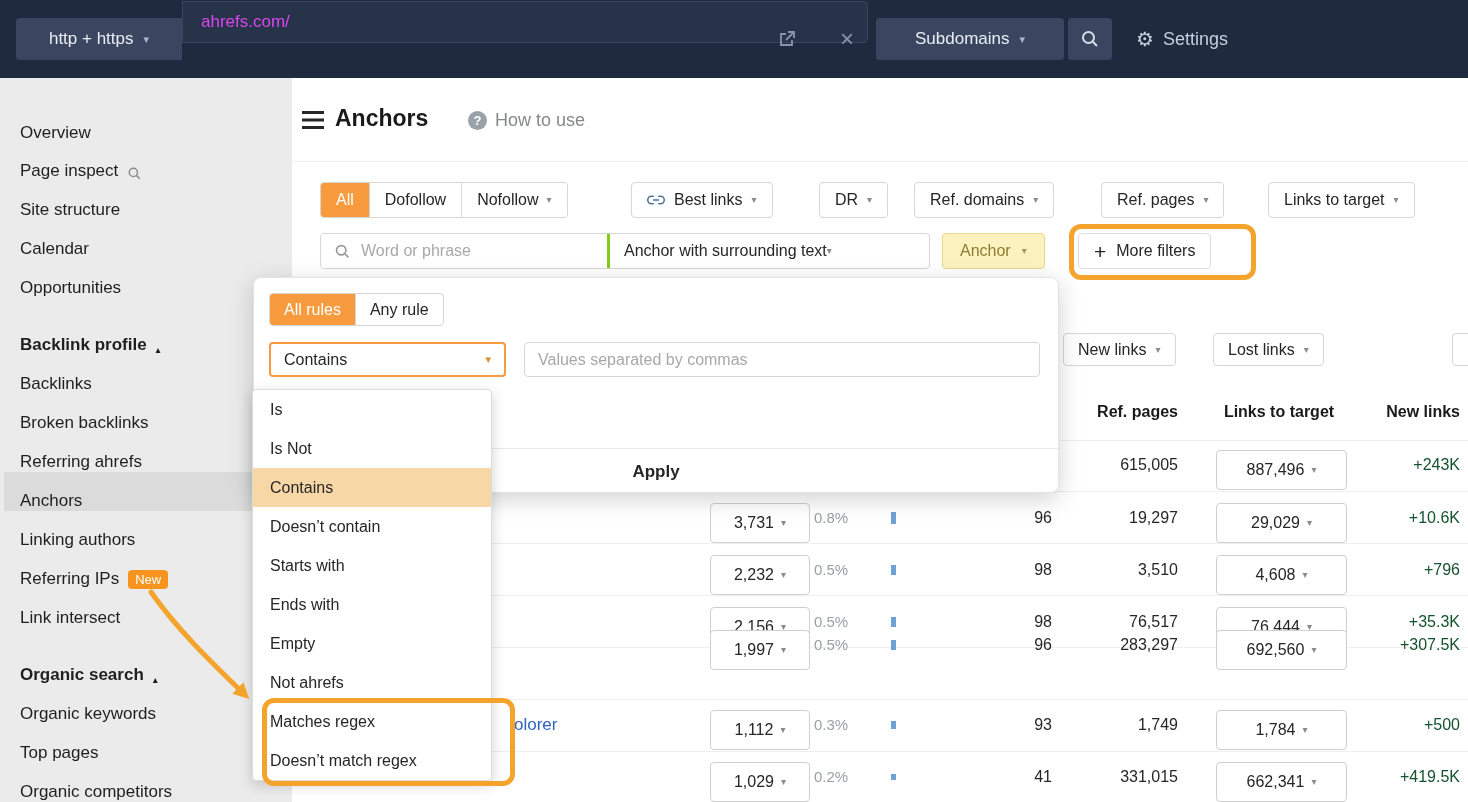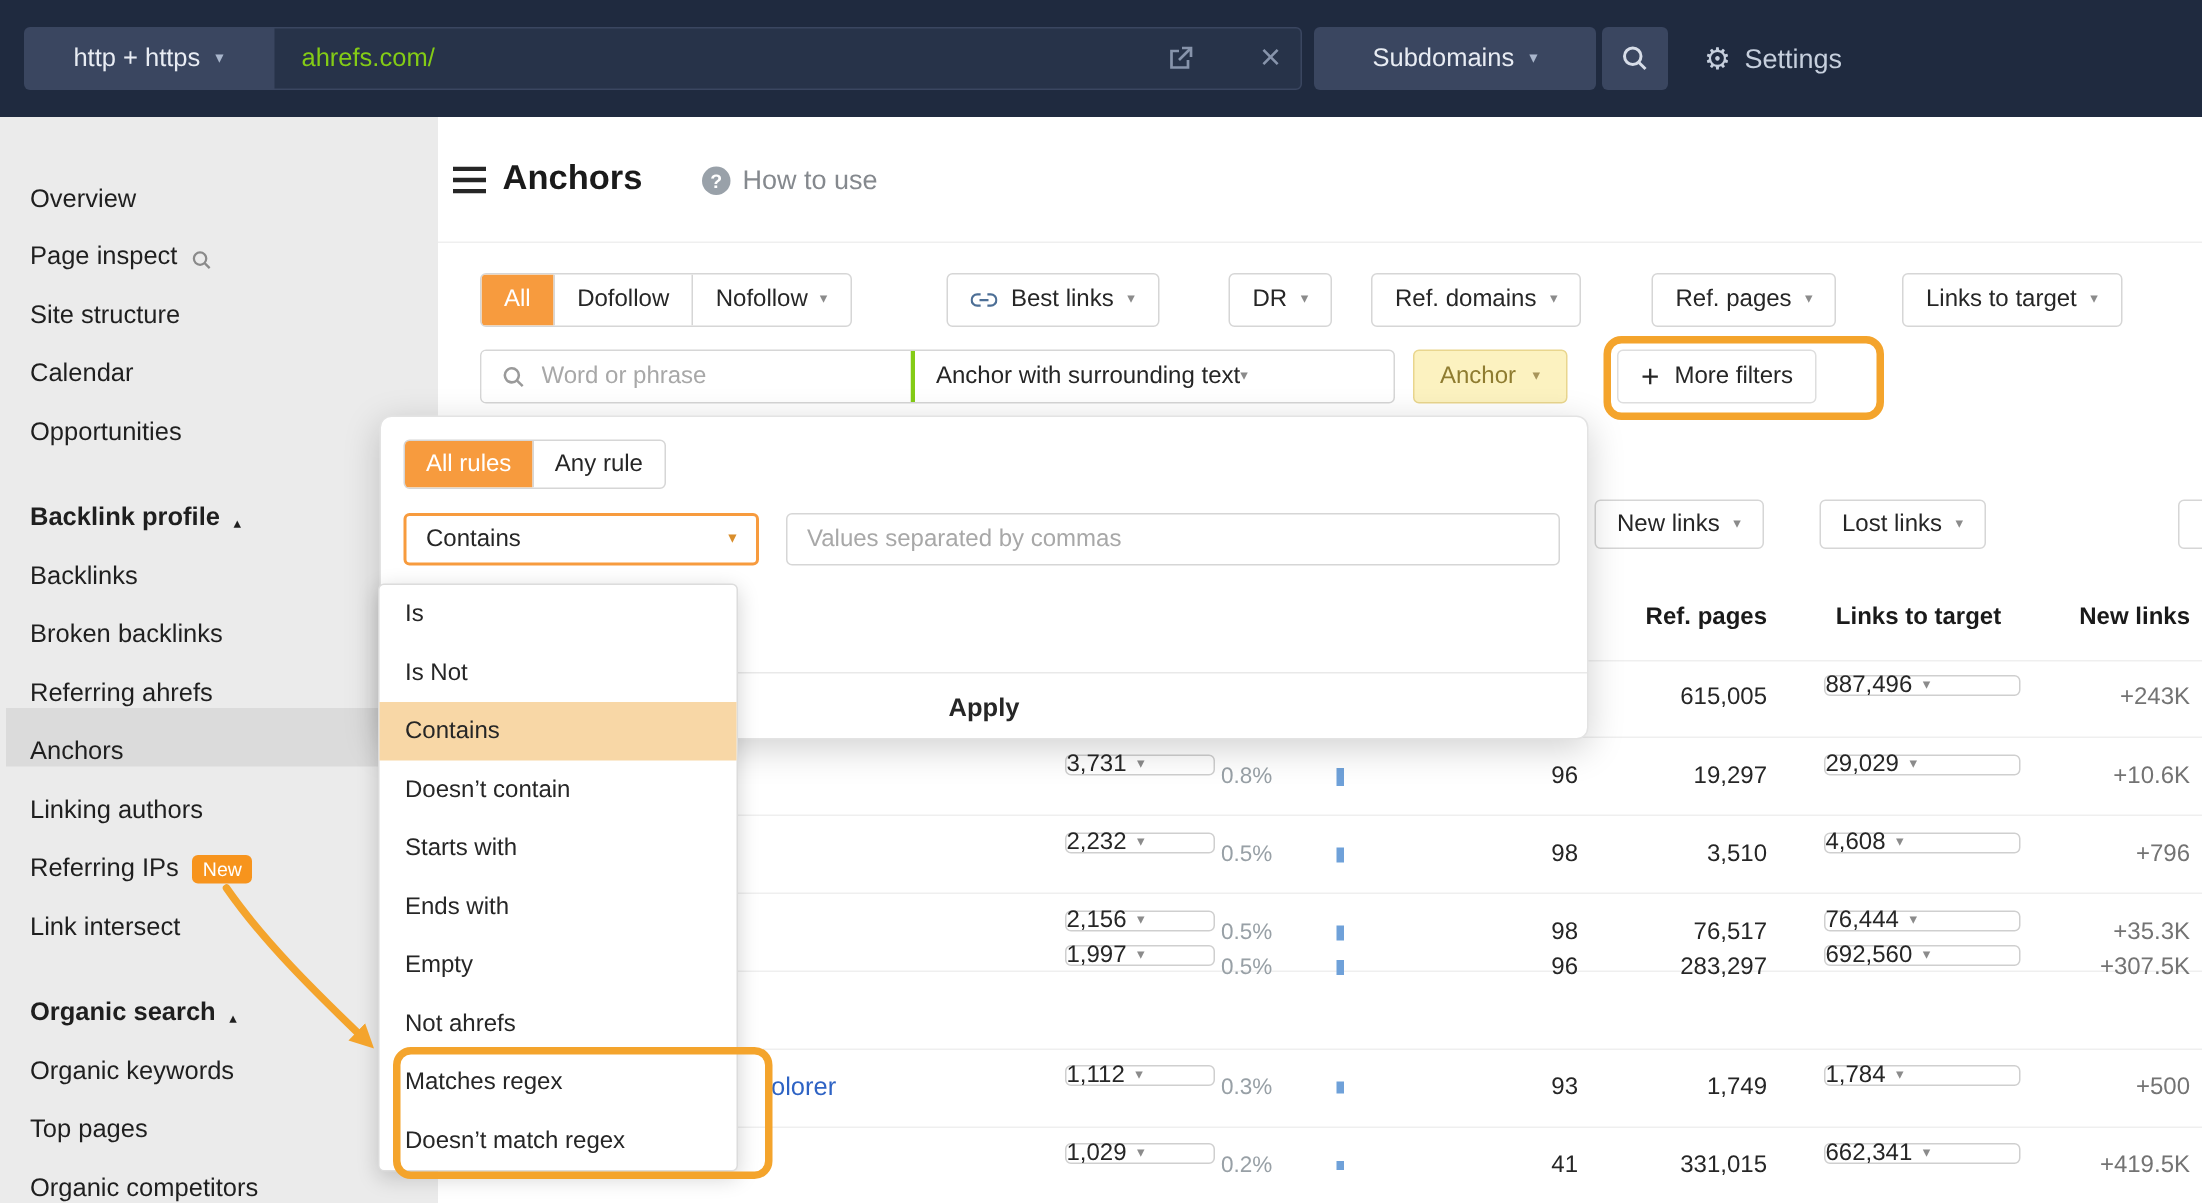--- a/index.html
+++ b/index.html
@@ -5,22 +5,22 @@
   *{margin:0;padding:0;box-sizing:border-box}
   body{font-family:"Liberation Sans","DejaVu Sans",sans-serif;background:#fff}
   .stage{position:relative;width:1468px;height:802px;overflow:hidden;background:#fff}
   .abs{position:absolute}
 
   
   .topbar{position:absolute;left:0;top:0;width:1468px;height:78px;background:#1f2a3f;z-index:50}
   .tb-btn{position:absolute;top:18px;height:42px;background:#3a4660;color:#e8ecf3;font-size:17px;
           display:flex;align-items:center;justify-content:center;gap:10px;cursor:pointer;border:none}
   .tb-caret{font-size:11px;color:#a9b6cc;line-height:1}
-  .tb-input{position:absolute;left:182px;top:18px;width:686px;height:42px;background:#273349;
-            border:1px solid #3a4660;border-radius:0 4px 4px 0;color:#84cc16;font-size:17px;
+  .tb-input{position:absolute;left:182px;top:1px;width:686px;height:42px;background:#273349;
+            border:1px solid #3a4660;border-radius:0 4px 4px 0;color:#d946ef;font-size:17px;
             padding:0 76px 0 18px;outline:none;font-family:inherit}
   .tb-icon{position:absolute;top:28px;width:22px;height:22px;display:flex;align-items:center;justify-content:center;
            color:#8794ab;cursor:pointer}
   .settings{position:absolute;left:1136px;top:18px;height:42px;display:flex;align-items:center;gap:9px;
             color:#c6cfdd;font-size:18px;cursor:pointer}
 
   
   .sidebar{position:absolute;left:0;top:78px;width:292px;height:724px;background:#ebebeb;z-index:1}
   .sb-item{position:absolute;left:4px;width:292px;height:39px;display:flex;align-items:flex-end;gap:9px;
            padding-left:16px;font-size:17px;color:#1f1f1f;cursor:pointer;white-space:nowrap}
@@ -61,29 +61,29 @@
   .more-filters{position:absolute;left:1078px;top:233px;height:36px;display:flex;align-items:center;gap:10px;
                 padding:0 15px;background:#fff;border:1px solid #dedede;border-radius:4px;font-size:16px;
                 color:#262626;cursor:pointer}
   .plus{font-size:21px;line-height:1;color:#262626}
 
   
   .tbtn{position:absolute;height:33px;background:#fff;border:1px solid #d6d6d6;border-radius:4px;display:flex;
         align-items:center;gap:9px;padding:0 14px;font-size:16px;color:#262626;cursor:pointer;z-index:2;white-space:nowrap}
   .thead{position:absolute;top:403px;font-size:16px;font-weight:700;color:#1a1a1a;z-index:2}
   .trow{position:absolute;left:0;width:1468px;height:30px;z-index:2}
-  .cell-btn{position:absolute;top:0;height:14px;display:flex;align-items:center;justify-content:flex-start;gap:7px;
+  .cell-btn{position:absolute;top:0;height:40px;display:flex;align-items:center;justify-content:center;gap:7px;
             background:#fff;border:1px solid #cfcfcf;border-radius:4px;font-size:16px;color:#262626;cursor:pointer}
   .c-count{left:710px;width:100px}
   .c-pct{position:absolute;left:814px;width:54px;text-align:left;color:#98a0a6;font-size:15px;line-height:30px}
   .c-bar{position:absolute;left:891px;width:5px;background:#6fa1d9;top:50%;transform:translateY(-50%)}
   .c-dr{position:absolute;left:996px;width:56px;text-align:right;font-size:16px;line-height:30px;color:#262626}
   .c-ref{position:absolute;left:1078px;width:100px;text-align:right;font-size:16px;line-height:30px;color:#262626}
   .c-links{left:1216px;width:131px}
-  .c-new{position:absolute;left:1374px;width:86px;text-align:right;color:#737373;font-size:16px;line-height:30px}
+  .c-new{position:absolute;left:1374px;width:86px;text-align:right;color:#14532d;font-size:16px;line-height:30px}
   .c-frag{position:absolute;left:514px;font-size:17px;line-height:30px;color:#2e63c4;cursor:pointer}
 
   
   .panel{position:absolute;left:253px;top:277px;width:806px;height:216px;background:#fff;border:1px solid #e3e3e3;
          border-radius:8px;box-shadow:0 6px 24px rgba(0,0,0,.18);z-index:20}
   .panel .seg{height:33px}
   .panel .seg>div{font-size:16px;padding:0 14px}
   .op-select{position:absolute;left:15px;top:64px;width:237px;height:35px;display:flex;align-items:center;
              justify-content:space-between;padding:0 13px;border:2px solid #f79b3e;border-radius:4px;
              font-size:16px;color:#262626;cursor:pointer;background:#fff}

